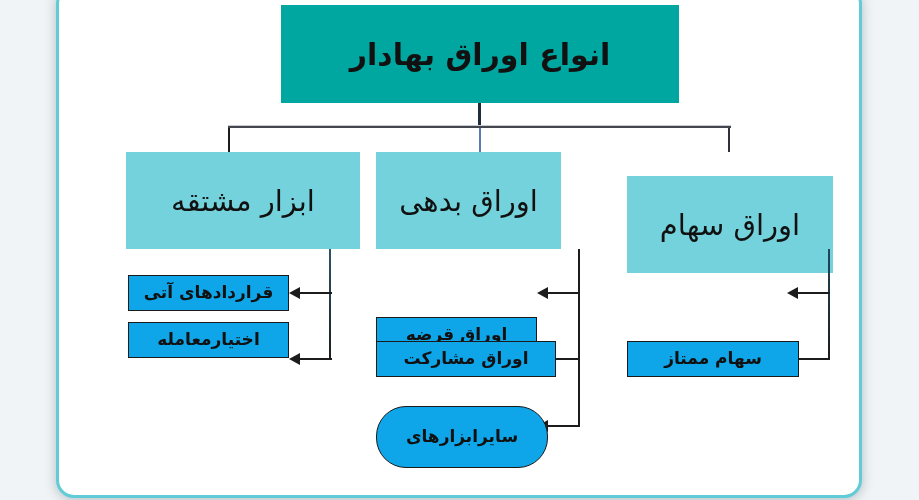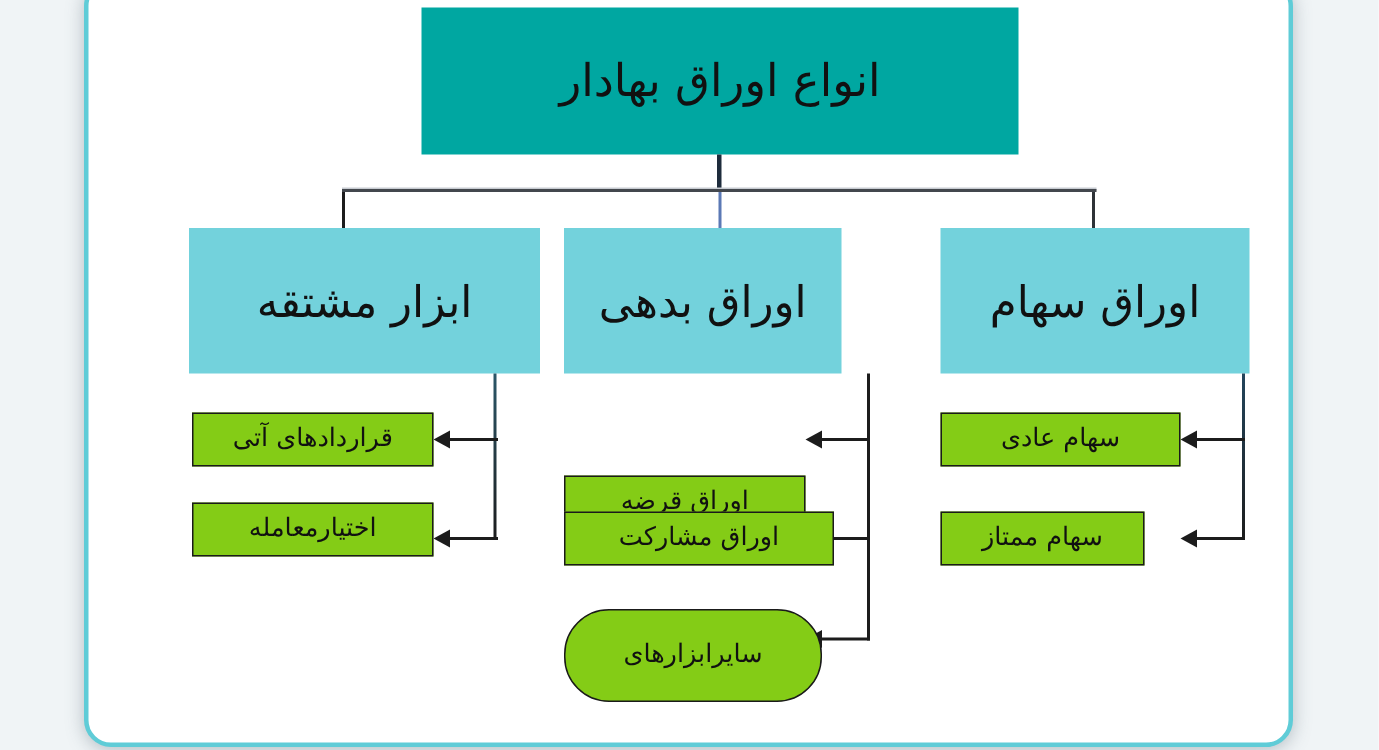--- a/index.html
+++ b/index.html
@@ -23,32 +23,32 @@
     position:absolute;left:56px;top:-14px;width:806px;height:512px;
     background:var(--panel_bg);border:3px solid var(--panel_border);
     border-radius:18px;box-shadow:0 2px 12px rgba(105,122,133,.45);
   }
   .node{
     position:absolute;display:flex;align-items:center;justify-content:center;
     text-align:center;color:var(--text);direction:rtl;
   }
   .root-box{
     left:281px;top:5px;width:398px;height:98px;
-    background:var(--root_box);font-size:30px;font-weight:400;letter-spacing:0;
+    background:var(--root_box);font-size:30px;font-weight:700;letter-spacing:0;
   }
   .branch-box{
     top:152px;height:97px;background:var(--branch_box);
     font-size:29px;font-weight:500;
   }
   .branch-left{left:126px;width:234px;}
   .branch-mid{left:376px;width:185px;}
-  .branch-right{left:627px;width:206px;}
+  .branch-right{left:627px;width:206px;margin-top:24px;}
   .leaf-box{
-    background:#84cc16;border:1.5px solid var(--leaf_border);
-    font-size:17px;line-height:1.5;
+    background:#0ea5e9;border:1.5px solid var(--leaf_border);
+    font-size:17px;line-height:1.5;font-weight:bold;
   }
   .leaf-lines span{display:block;}
   .line{position:absolute;background:var(--line_black);}
   .hline-top{left:228px;top:126px;width:503px;height:2px;background:var(--line_gray);box-shadow:0 -1px 0 #c7cbd1;}
   .stem-navy{left:478px;top:103px;width:3px;height:24px;background:var(--line_navy);}
   .stem-blue{left:479px;top:128px;width:2px;height:24px;background:var(--line_blue);}
   .drop-left{left:228px;top:128px;width:2px;height:24px;}
   .drop-right{left:728px;top:128px;width:2px;height:24px;background:#2e3237;}
   .gv{width:2px;top:249px;}
   .gv-left{left:329px;height:111px;background:linear-gradient(#2b5668,var(--line_black));}
@@ -105,36 +105,33 @@
   <div class="arrowhead" style="left:537px;top:420px;"></div>
 
   <div class="line aline" style="left:796px;top:292px;width:34px;"></div>
   <div class="arrowhead" style="left:787px;top:287px;"></div>
   <div class="line aline" style="left:796px;top:358px;width:34px;"></div>
   <div class="arrowhead" style="left:787px;top:353px;"></div>
 
   <div class="node leaf-box" style="left:128px;top:275px;width:161px;height:36px;">
     <span>قراردادهای آتی</span>
   </div>
-  <div class="node leaf-box" style="left:128px;top:335px;width:161px;height:36px;">
+  <div class="node leaf-box" style="left:128px;top:322px;width:161px;height:36px;">
     <span>اختیارمعامله</span>
   </div>
 
   <div class="node leaf-box" style="left:376px;top:275px;width:161px;height:36px;margin-top:42px;">
     <span>اوراق قرضه</span>
   </div>
   <div class="node leaf-box" style="left:376px;top:341px;width:180px;height:36px;">
     <span>اوراق مشارکت</span>
   </div>
   <div class="node leaf-box leaf-lines" style="left:376px;top:406px;width:172px;height:62px;border-radius:30px;">
     <div>
       <span>سایرابزارهای</span>
     </div>
   </div>
 
-  <div class="node leaf-box" style="left:627px;top:275px;width:160px;height:36px;">
-    <span>سهام عادی</span>
-  </div>
-  <div class="node leaf-box" style="left:627px;top:341px;width:136px;height:36px;">
+  <div class="node leaf-box" style="left:627px;top:341px;width:172px;height:36px;">
     <span>سهام ممتاز</span>
   </div>
 
 </div>
 
 </body></html>

